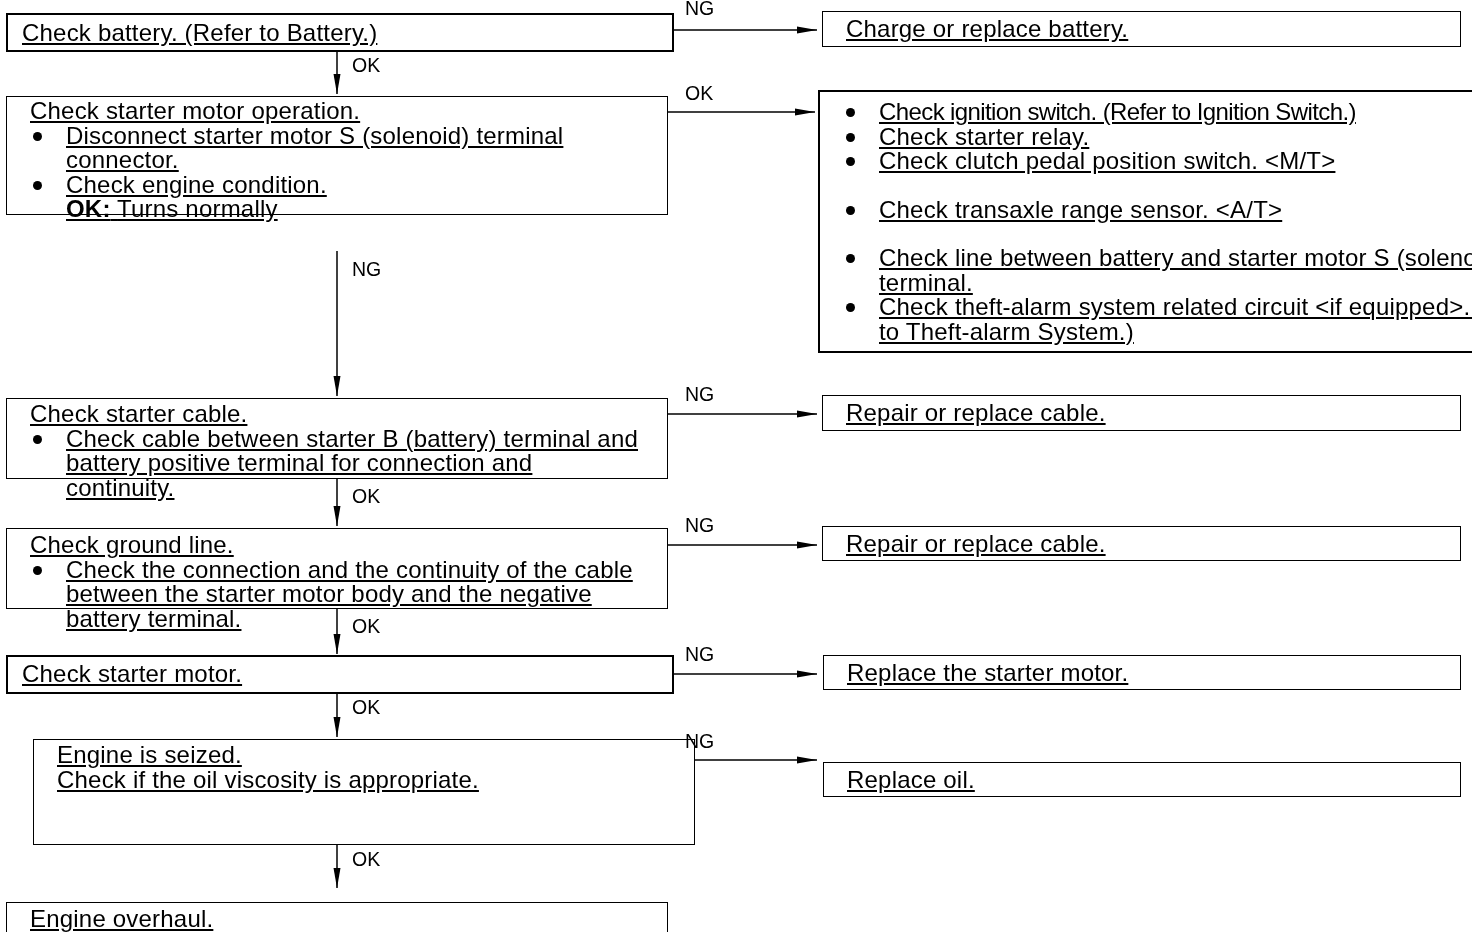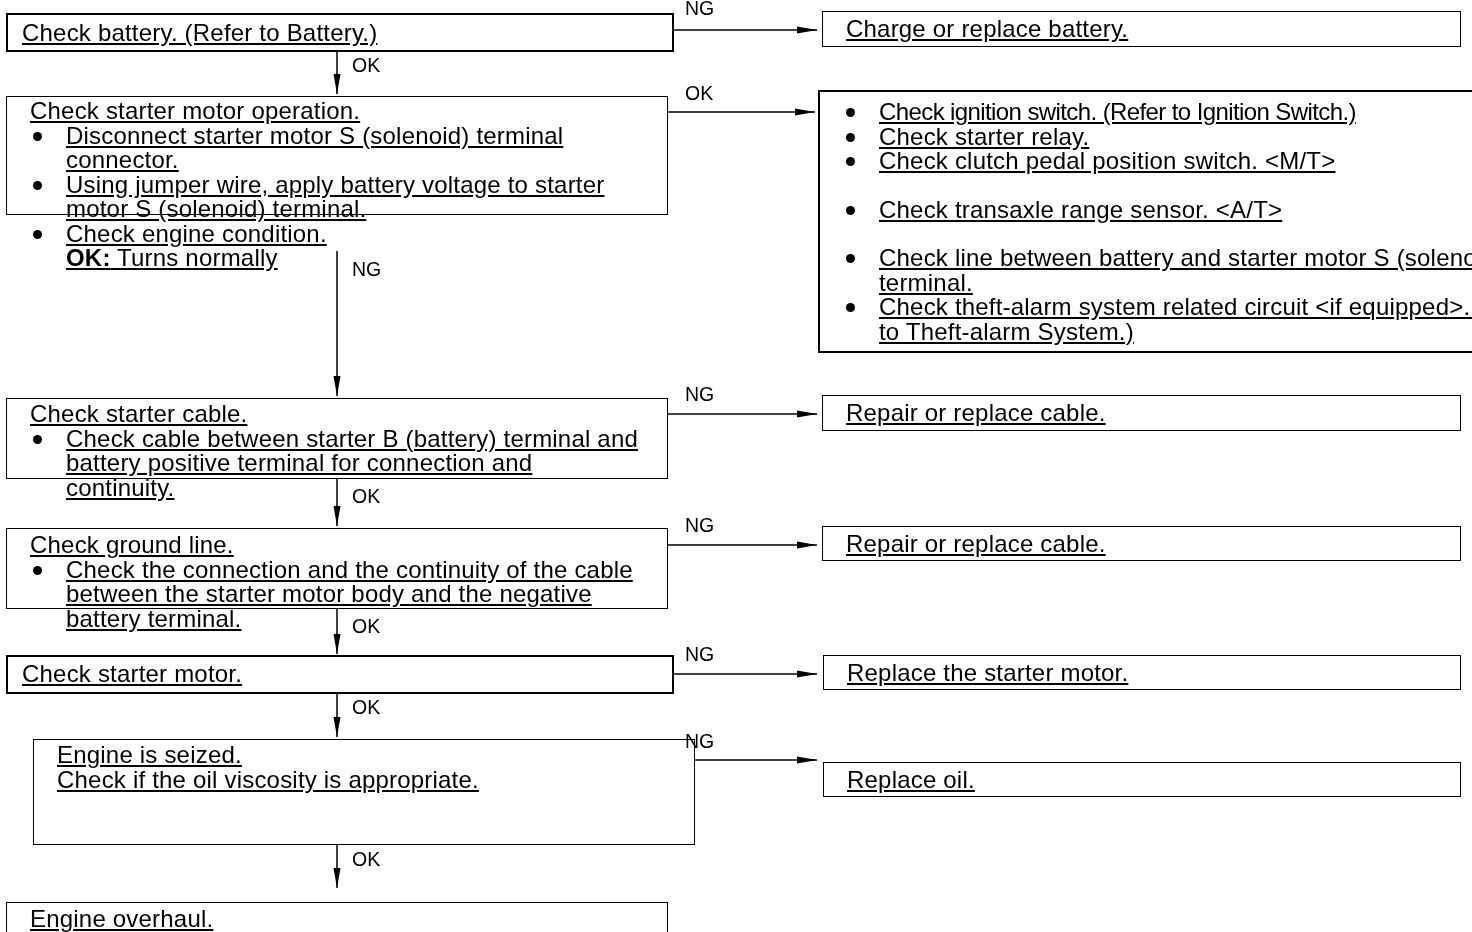--- a/index.html
+++ b/index.html
@@ -45,21 +45,20 @@
   <line x1="667" y1="760" x2="817" y2="760" stroke="#000" stroke-width="1.5" marker-end="url(#ah)"></line>
 </svg>
 
 <div class="box thick" style="left:6px; top:13px; width:668px; height:39px; padding-top:6px; padding-left:14px;">
   <span class="title">Check battery. (Refer to Battery.)</span>
 </div>
 
 <div class="box" style="left:6px; top:96px; width:662px; height:119px; padding-top:2px;">
   <span class="title">Check starter motor operation.</span>
   <span class="bl">Disconnect starter motor S (solenoid) terminal connector.</span>
-  <span class="bl">Using jumper wire, apply battery voltage to starter motor S (solenoid) terminal.</span>
   <span class="bl">Check engine condition.</span>
   <span class="bl nobullet"><span class="b">OK:</span> <span>Turns normally</span></span>
 </div>
 
 <div class="box" style="left:6px; top:398px; width:662px; height:81px; padding-top:3px;">
   <span class="title">Check starter cable.</span>
   <span class="bl" style="padding-right:0;">Check cable between starter B (battery) terminal and battery positive terminal for connection and continuity.</span>
 </div>
 
 <div class="box" style="left:6px; top:528px; width:662px; height:81px; padding-top:4px;">

